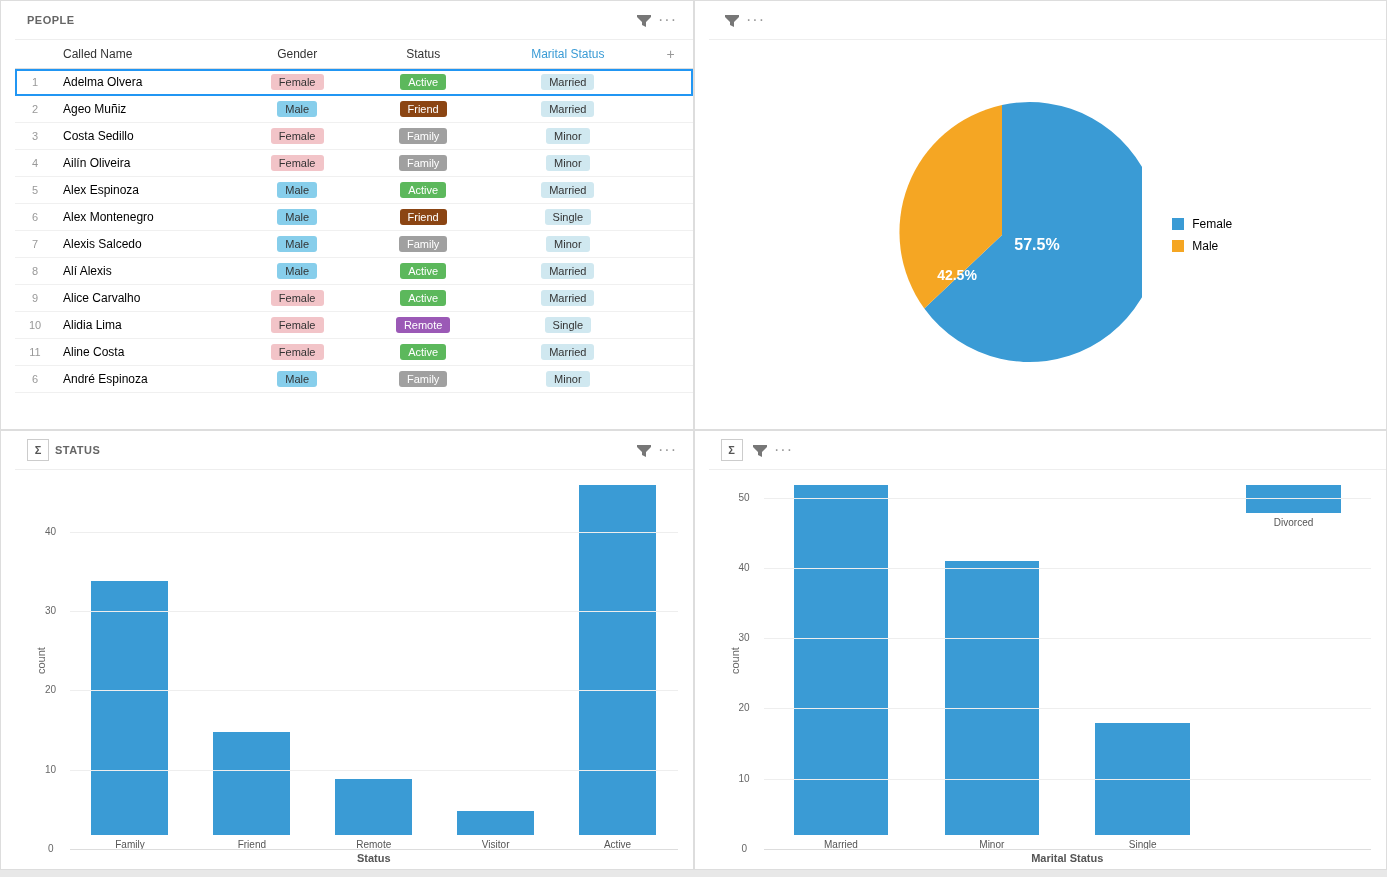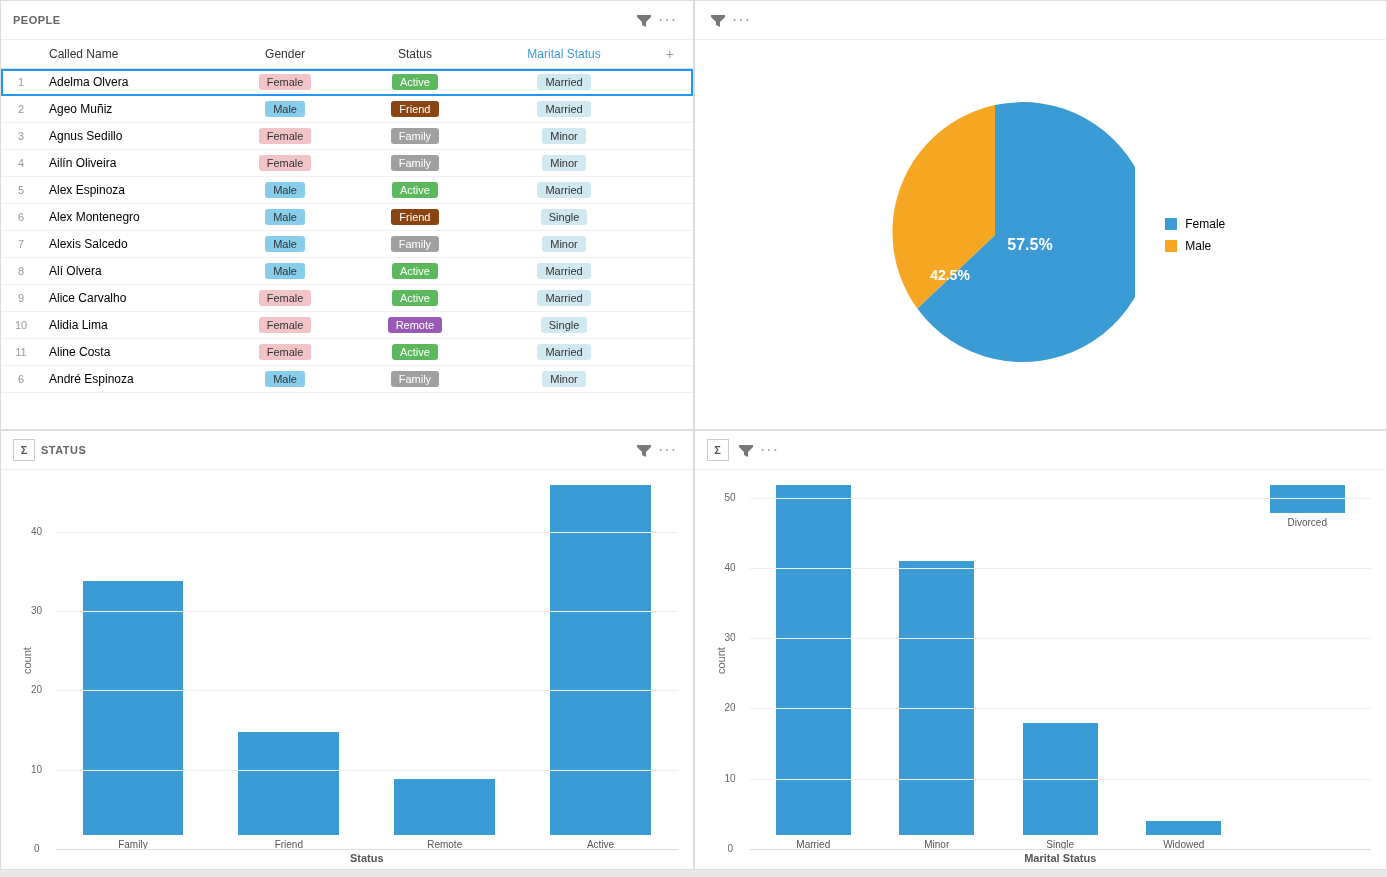--- a/index.html
+++ b/index.html
@@ -14,20 +14,21 @@
       height: 877px;
       background: #e8e8e8;
     }
 
     .panel {
       background: white;
       border: 1px solid #ddd;
       display: flex;
       flex-direction: column;
       overflow: hidden;
+      padding-left: 14px;
     }
 
     .panel-header {
       display: flex;
       align-items: center;
       padding: 8px 12px;
       border-bottom: 1px solid #eee;
       background: white;
       min-height: 36px;
     }
@@ -241,21 +242,21 @@
               <tr>
     <td>2</td>
     <td>Ageo Muñiz</td>
     <td><span class="badge" style="background:#87CEEB;color:#333;">Male</span></td>
     <td><span class="badge" style="background:#8B4513;color:white;">Friend</span></td>
     <td><span class="marital-badge">Married</span></td>
     <td></td>
   </tr>
               <tr>
     <td>3</td>
-    <td>Agnus Sedillo</td>
+    <td>Costa Sedillo</td>
     <td><span class="badge" style="background:#f2c4c8;color:#333;">Female</span></td>
     <td><span class="badge" style="background:#a0a0a0;color:white;">Family</span></td>
     <td><span class="marital-badge">Minor</span></td>
     <td></td>
   </tr>
               <tr>
     <td>4</td>
     <td>Ailín Oliveira</td>
     <td><span class="badge" style="background:#f2c4c8;color:#333;">Female</span></td>
     <td><span class="badge" style="background:#a0a0a0;color:white;">Family</span></td>
@@ -281,21 +282,21 @@
               <tr>
     <td>7</td>
     <td>Alexis Salcedo</td>
     <td><span class="badge" style="background:#87CEEB;color:#333;">Male</span></td>
     <td><span class="badge" style="background:#a0a0a0;color:white;">Family</span></td>
     <td><span class="marital-badge">Minor</span></td>
     <td></td>
   </tr>
               <tr>
     <td>8</td>
-    <td>Alí Olvera</td>
+    <td>Alí Alexis</td>
     <td><span class="badge" style="background:#87CEEB;color:#333;">Male</span></td>
     <td><span class="badge" style="background:#5cb85c;color:white;">Active</span></td>
     <td><span class="marital-badge">Married</span></td>
     <td></td>
   </tr>
               <tr>
     <td>9</td>
     <td>Alice Carvalho</td>
     <td><span class="badge" style="background:#f2c4c8;color:#333;">Female</span></td>
     <td><span class="badge" style="background:#5cb85c;color:white;">Active</span></td>
@@ -406,20 +407,24 @@
   </div>
               <div class="bar-group" style="height: 100%; display: flex; flex-direction: column; align-items: center; justify-content: flex-end; flex: 1 1 0%;">
     <div class="bar" style="height:28.26086956521739%;width:70%;background:#3a9bd5;"></div>
     <div class="bar-label">Friend</div>
   </div>
               <div class="bar-group" style="height: 100%; display: flex; flex-direction: column; align-items: center; justify-content: flex-end; flex: 1 1 0%;">
     <div class="bar" style="height:15.217391304347828%;width:70%;background:#3a9bd5;"></div>
     <div class="bar-label">Remote</div>
   </div>
               <div class="bar-group" style="height: 100%; display: flex; flex-direction: column; align-items: center; justify-content: flex-end; flex: 1 1 0%;">
+    <div class="bar" style="height:6.521739130434782%;width:70%;background:#3a9bd5;"></div>
+    <div class="bar-label">Visitor</div>
+  </div>
+              <div class="bar-group" style="height: 100%; display: flex; flex-direction: column; align-items: center; justify-content: flex-end; flex: 1 1 0%;">
     <div class="bar" style="height:100%;width:70%;background:#3a9bd5;"></div>
     <div class="bar-label">Active</div>
   </div>
             </div>
         </div>
         <div class="x-axis-title">Status</div>
       </div>
     </div>
   </div>
 
@@ -465,24 +470,20 @@
     <div class="bar-label">Married</div>
   </div>
               <div class="bar-group" style="height: 100%; display: flex; flex-direction: column; align-items: center; justify-content: flex-end; flex: 1 1 0%;">
     <div class="bar" style="height:75%;width:70%;background:#3a9bd5;"></div>
     <div class="bar-label">Minor</div>
   </div>
               <div class="bar-group" style="height: 100%; display: flex; flex-direction: column; align-items: center; justify-content: flex-end; flex: 1 1 0%;">
     <div class="bar" style="height:30.76923076923077%;width:70%;background:#3a9bd5;"></div>
     <div class="bar-label">Single</div>
   </div>
-              <div class="bar-group" style="height: 100%; display: flex; flex-direction: column; align-items: center; justify-content: flex-end; flex: 1 1 0%;">
-    <div class="bar" style="height:3.8461538461538463%;width:70%;background:#3a9bd5;"></div>
-    <div class="bar-label">Widowed</div>
-  </div>
               <div class="bar-group" style="height: 100%; display: flex; flex-direction: column; align-items: center; flex: 1 1 0%;">
     <div class="bar" style="height:7.6923076923076925%;width:70%;background:#3a9bd5;"></div>
     <div class="bar-label">Divorced</div>
   </div>
             </div>
         </div>
         <div class="x-axis-title">Marital Status</div>
       </div>
     </div>
   </div>

